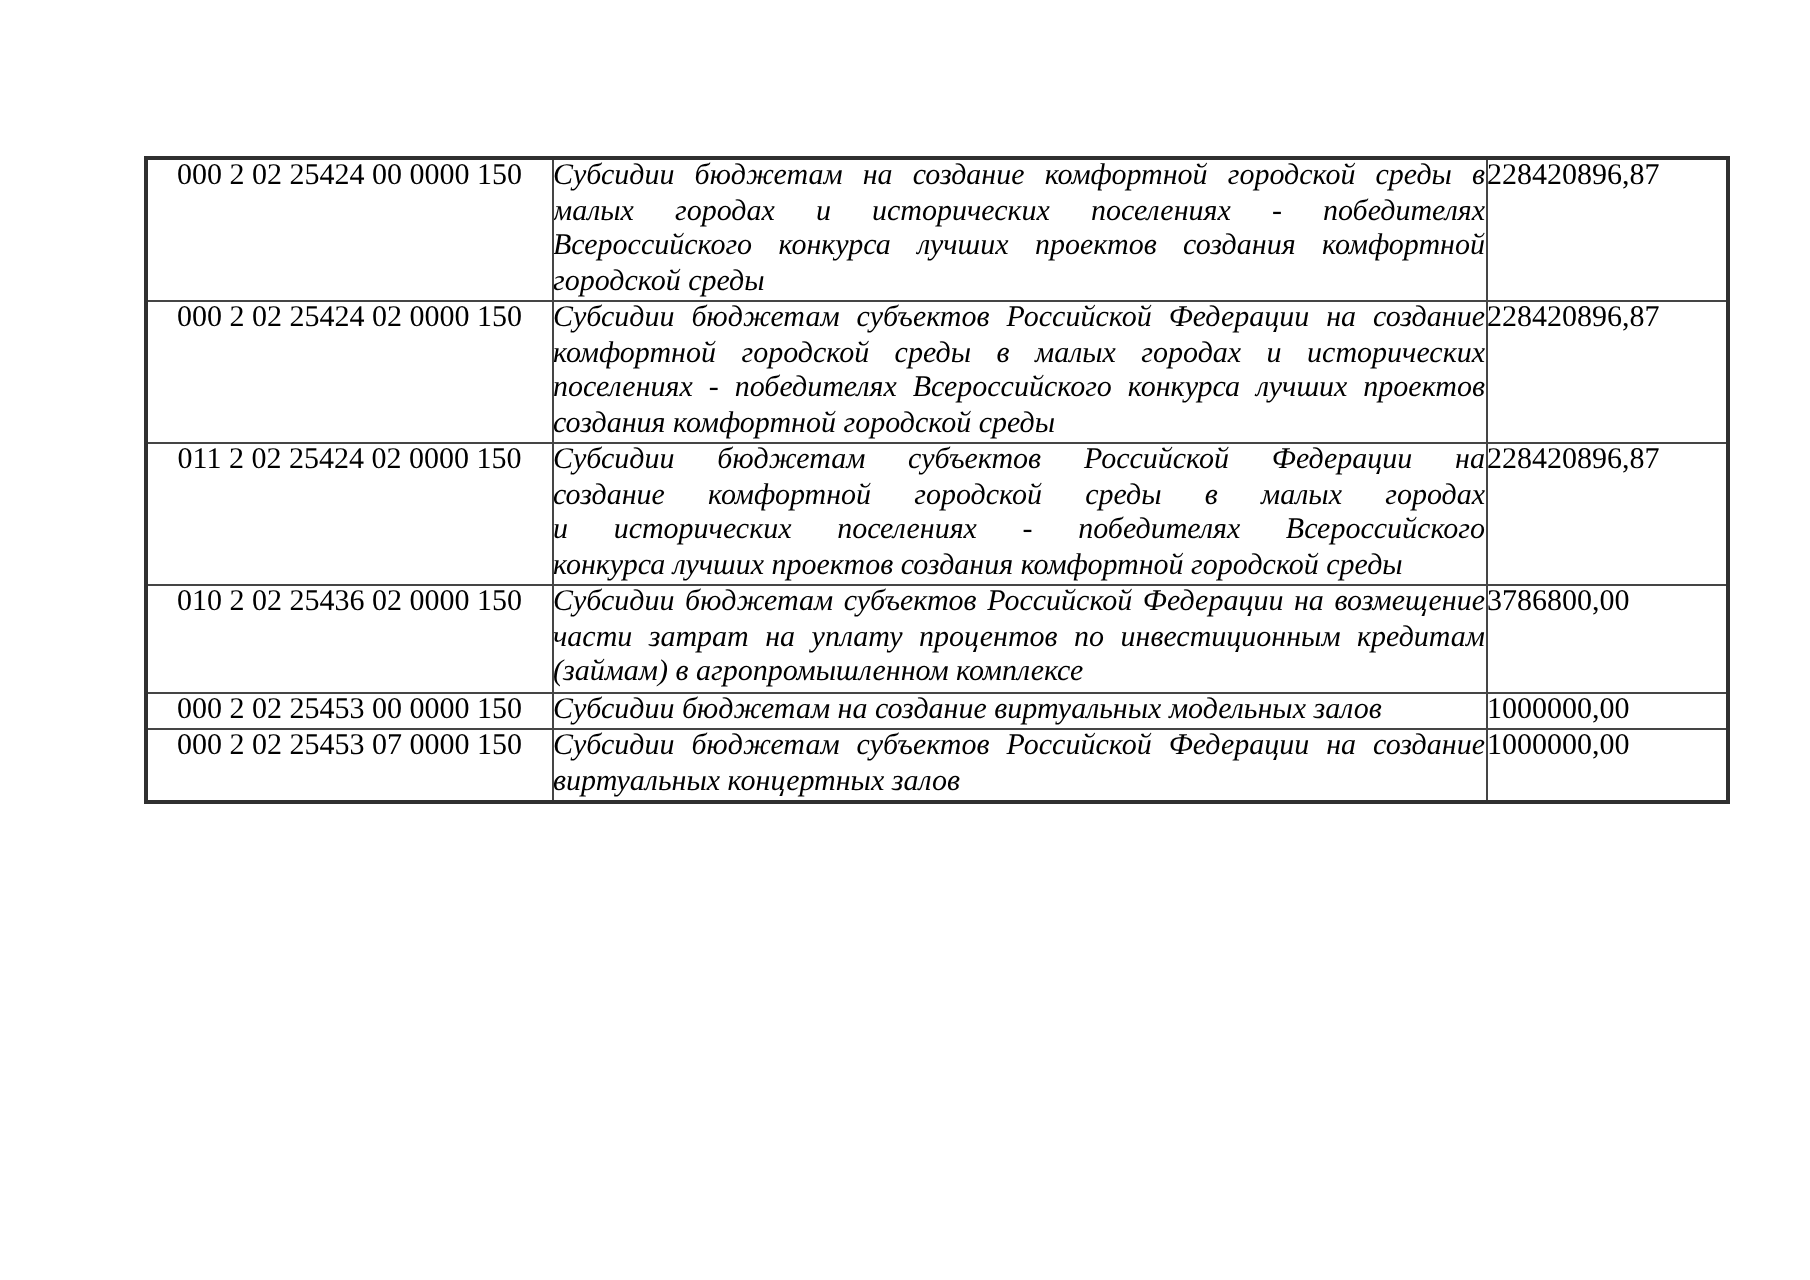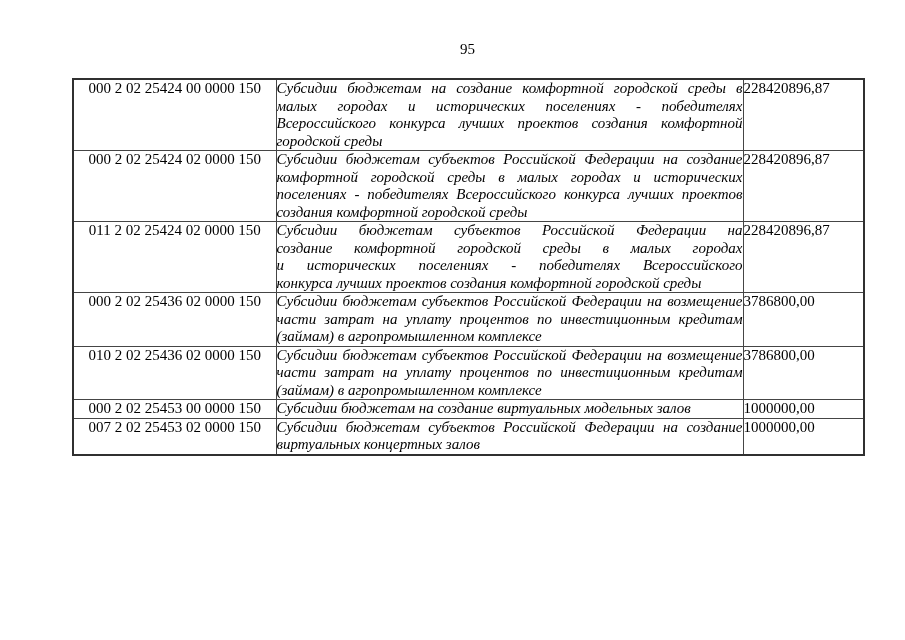--- a/index.html
+++ b/index.html
@@ -58,21 +58,20 @@
   td.cell-amount {
     padding: 0 2px;
     white-space: nowrap;
   }
 </style>
 </head>
 <body>
 
 <div class="page">
 
-  <div class="page-number">95</div>
 
   <table class="budget-table">
     <colgroup>
       <col style="width:203px">
       <col style="width:467px">
       <col style="width:121px">
     </colgroup>
     <tbody>
       <tr>
         <td class="cell-code">000 2 02 25424 00 0000 150</td>
@@ -83,35 +82,30 @@
         <td class="cell-code">000 2 02 25424 02 0000 150</td>
         <td class="cell-desc">Субсидии бюджетам субъектов Российской Федерации на создание комфортной городской среды в малых городах и исторических поселениях - победителях Всероссийского конкурса лучших проектов создания комфортной городской среды</td>
         <td class="cell-amount">228420896,87</td>
       </tr>
       <tr>
         <td class="cell-code">011 2 02 25424 02 0000 150</td>
         <td class="cell-desc">Субсидии бюджетам субъектов Российской Федерации на создание&nbsp;комфортной городской среды в малых городах и&nbsp;исторических&nbsp;поселениях - победителях Всероссийского конкурса&nbsp;лучших проектов создания комфортной городской среды</td>
         <td class="cell-amount">228420896,87</td>
       </tr>
       <tr>
-        <td class="cell-code">000 2 02 25436 02 0000 150</td>
-        <td class="cell-desc">Субсидии бюджетам субъектов Российской Федерации на возмещение части затрат на уплату процентов по инвестиционным кредитам (займам) в агропромышленном комплексе</td>
-        <td class="cell-amount">3786800,00</td>
-      </tr>
-      <tr>
         <td class="cell-code">010 2 02 25436 02 0000 150</td>
         <td class="cell-desc">Субсидии бюджетам субъектов Российской Федерации на возмещение части затрат на уплату процентов по инвестиционным кредитам (займам) в агропромышленном комплексе</td>
         <td class="cell-amount">3786800,00</td>
       </tr>
       <tr>
         <td class="cell-code">000 2 02 25453 00 0000 150</td>
         <td class="cell-desc">Субсидии бюджетам на создание виртуальных модельных залов</td>
         <td class="cell-amount">1000000,00</td>
       </tr>
       <tr>
-        <td class="cell-code">007 2 02 25453 02 0000 150</td>
+        <td class="cell-code">000 2 02 25453 07 0000 150</td>
         <td class="cell-desc">Субсидии бюджетам субъектов Российской Федерации на создание виртуальных концертных залов</td>
         <td class="cell-amount">1000000,00</td>
       </tr>
     </tbody>
   </table>
 
 </div>
 
 </body></html>

